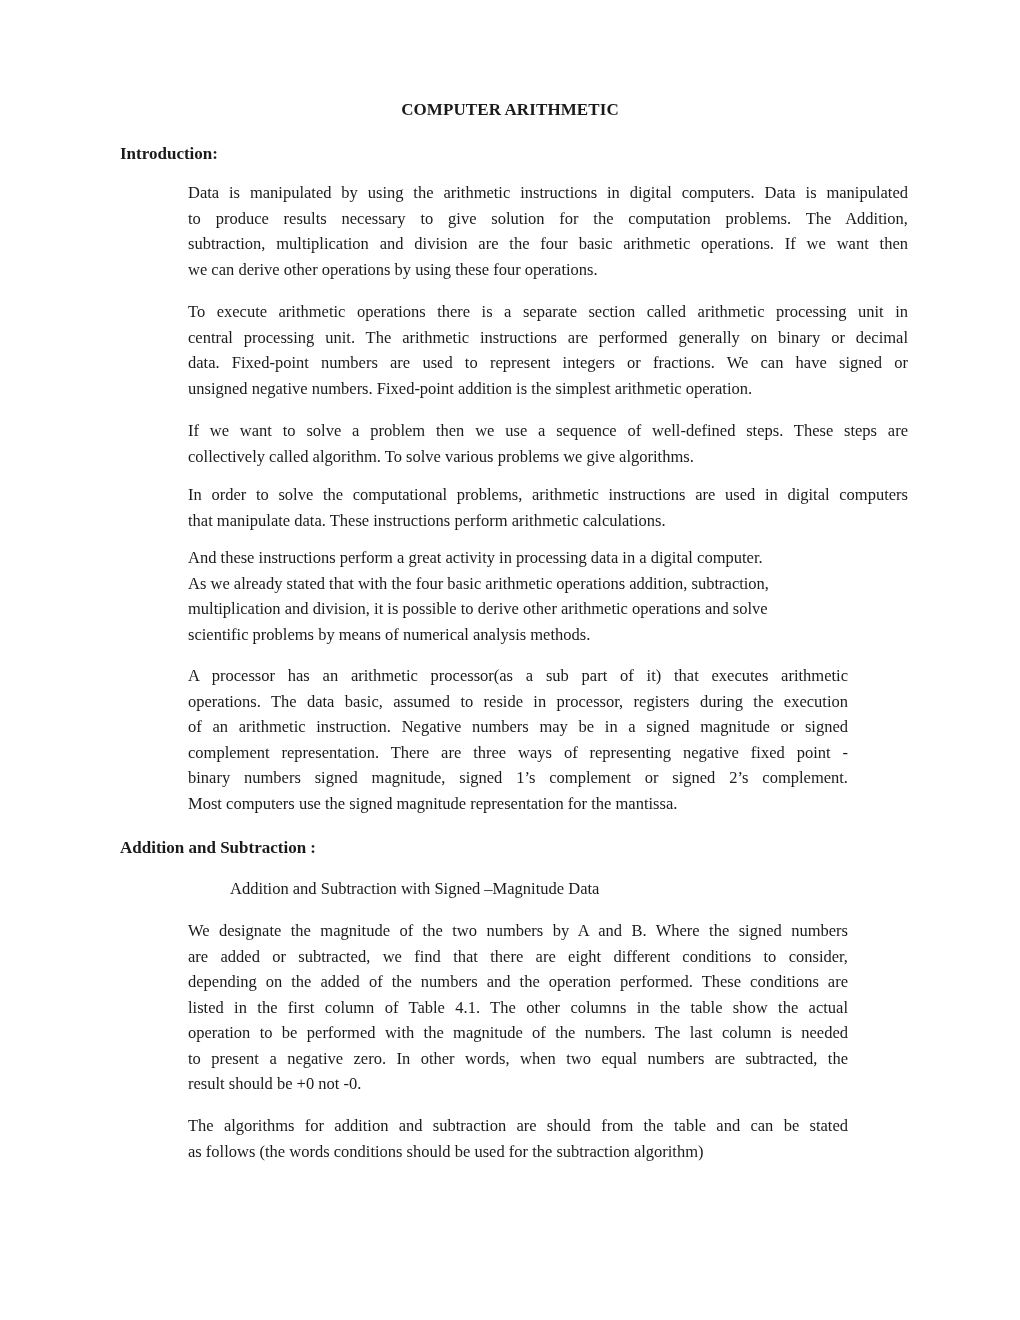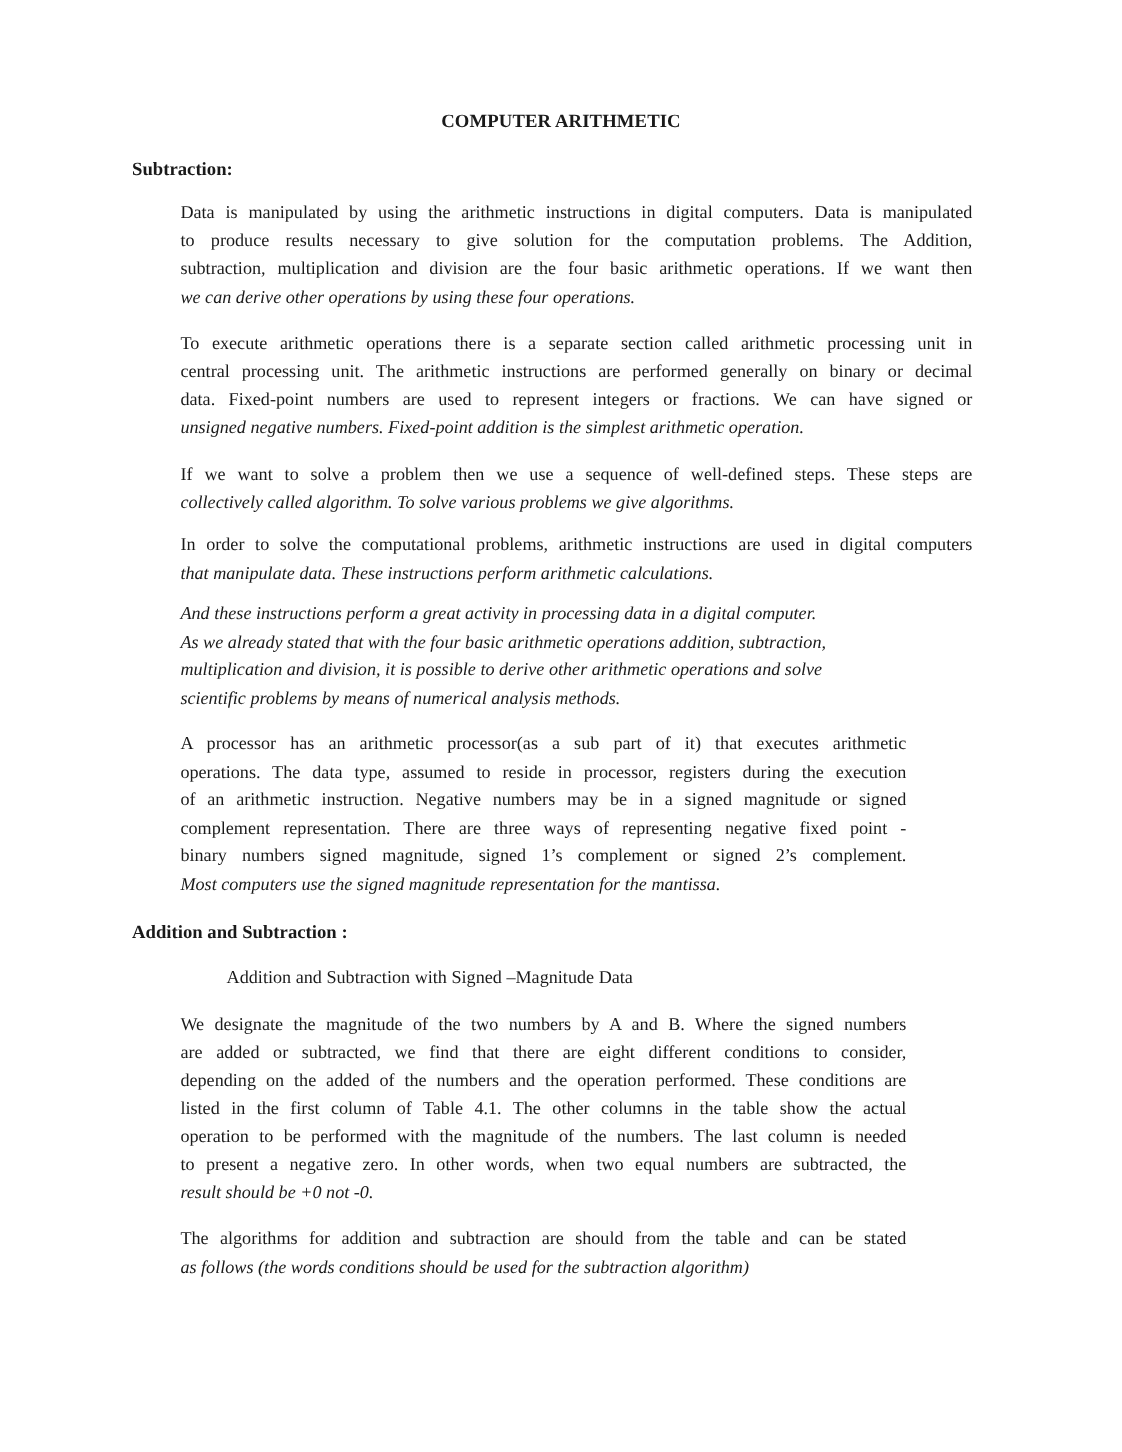--- a/index.html
+++ b/index.html
@@ -34,49 +34,48 @@
       letter-spacing: 0.1px;
     }
     .heading {
       position: absolute;
       left: 120px;
       font-weight: bold;
       font-size: 17px;
     }
     .para {
       position: absolute;
-      left: 164px;
+      left: 188px;
       width: 720px;
       line-height: 25.5px;
       text-align: justify;
       margin: 0;
     }
     .para.left {
       text-align: left;
       margin-left: 42px;
     }
     .line {
       display: block;
       text-align: justify;
       text-align-last: justify;
       white-space: nowrap;
     }
     .line.last {
       text-align-last: left;
-      font-style: italic;
     }
   </style>
 </head>
 <body>
 
 <div class="page">
 
   <div class="title">COMPUTER ARITHMETIC</div>
 
-  <div class="heading" style="top:144px;">Subtraction:</div>
+  <div class="heading" style="top:144px;">Introduction:</div>
 
   <div class="para" style="top:180px; width:720px;">
     <span class="line">Data is manipulated by using the arithmetic instructions in digital computers. Data is manipulated</span>
     <span class="line">to produce results necessary to give solution for the computation problems. The Addition,</span>
     <span class="line">subtraction, multiplication and division are the four basic arithmetic operations. If we want then</span>
     <span class="line last">we can derive other operations by using these four operations.</span>
   </div>
 
   <div class="para" style="top:299px; width:720px;">
     <span class="line">To execute arithmetic operations there is a separate section called arithmetic processing unit in</span>
@@ -97,21 +96,21 @@
 
   <div class="para" style="top:545px; width:660px;">
     <span class="line last">And these instructions perform a great activity in processing data in a digital computer.</span>
     <span class="line last">As we already stated that with the four basic arithmetic operations addition, subtraction,</span>
     <span class="line last">multiplication and division, it is possible to derive other arithmetic operations and solve</span>
     <span class="line last">scientific problems by means of numerical analysis methods.</span>
   </div>
 
   <div class="para" style="top:663px; width:660px;">
     <span class="line">A processor has an arithmetic processor(as a sub part of it) that executes arithmetic</span>
-    <span class="line">operations. The data type, assumed to reside in processor, registers during the execution</span>
+    <span class="line">operations. The data basic, assumed to reside in processor, registers during the execution</span>
     <span class="line">of an arithmetic instruction. Negative numbers may be in a signed magnitude or signed</span>
     <span class="line">complement representation. There are three ways of representing negative fixed point -</span>
     <span class="line">binary numbers signed magnitude, signed 1’s complement or signed 2’s complement.</span>
     <span class="line last">Most computers use the signed magnitude representation for the mantissa.</span>
   </div>
 
   <div class="heading" style="top:838px;">Addition and Subtraction :</div>
 
   <div class="para left" style="top:876px; width:660px;">Addition and Subtraction with Signed –Magnitude Data</div>
 

